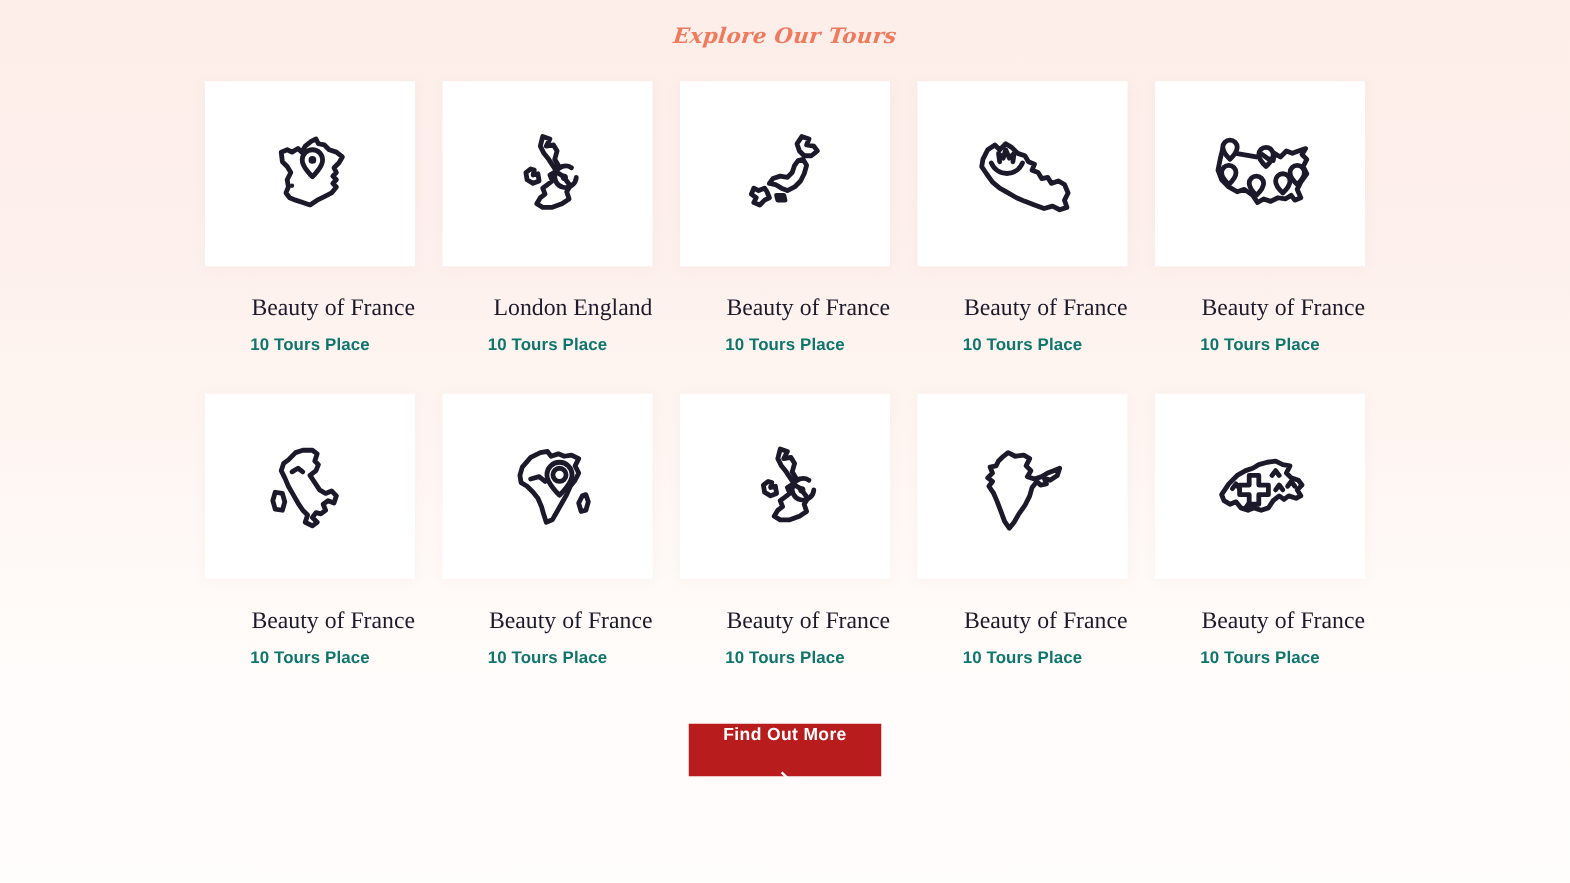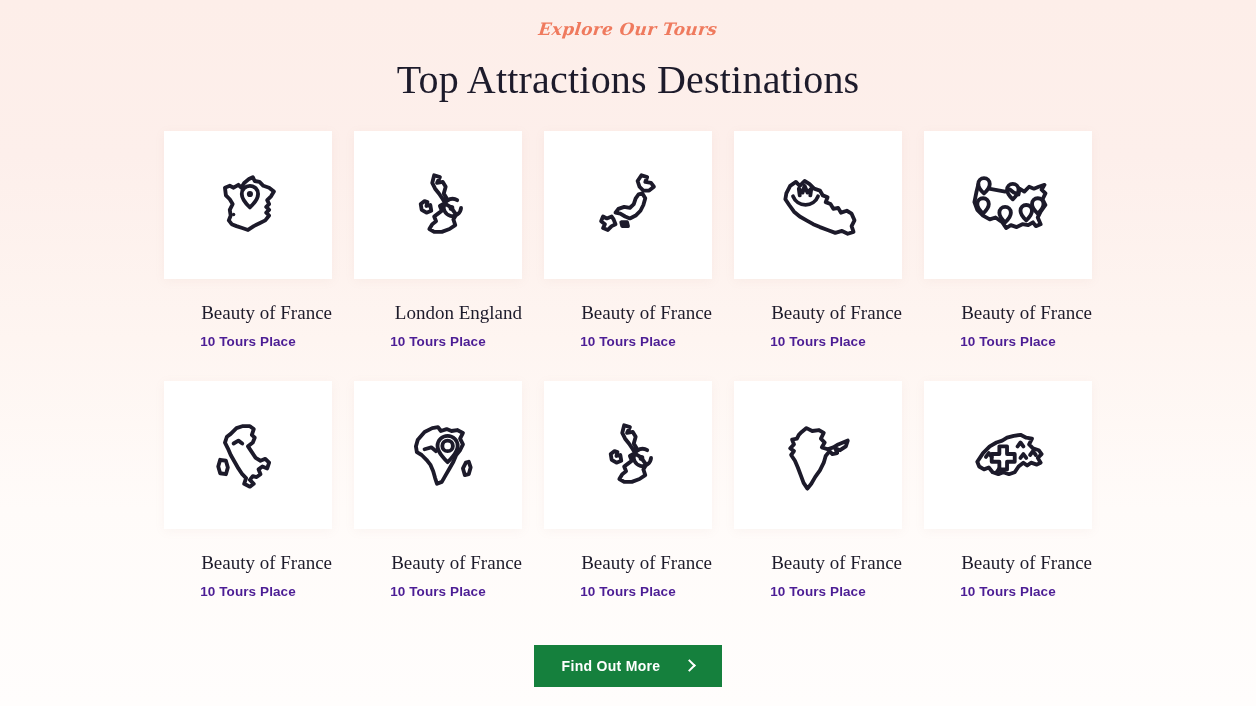--- a/index.html
+++ b/index.html
@@ -92,47 +92,48 @@
     line-height: 24px;
     margin-top: 22px;
     white-space: nowrap;
   }
 
   .card-sub {
     display: block;
     text-align: center;
     font-size: 13.5px;
     font-weight: bold;
-    color: #4c1d95;
+    color: #0f766e;
     line-height: 18px;
     margin-top: 8px;
     letter-spacing: 0.1px;
   }
 
   
   .cta-wrap {
     display: flex;
     justify-content: center;
     margin-top: 14px;
   }
 
   .cta {
-    background: #15803d;
+    background: #b91c1c;
     color: #ffffff;
     border: none;
     height: 42px;
     padding: 0 28px;
     display: inline-flex;
     align-items: center;
     gap: 25px;
     font-size: 14px;
     font-weight: bold;
     letter-spacing: 0.3px;
     cursor: pointer;
     font-family: "Liberation Sans", sans-serif;
+    flex-direction: column;
   }
 
   .cta .chev {
     display: inline-block;
     width: 9px;
     height: 9px;
     border-top: 2px solid #fff;
     border-right: 2px solid #fff;
     transform: rotate(45deg);
     margin-bottom: 1px;
@@ -146,21 +147,20 @@
     stroke-linejoin: round;
   }
   .map-fill { fill: #1c1a2a; }
 </style>
 </head>
 <body>
 
 <div class="section">
 
   <div class="eyebrow">Explore Our Tours</div>
-  <h1 class="heading">Top Attractions Destinations</h1>
 
   <div class="grid">
       <div class="card">
         <div class="card-thumb">
           <svg viewBox="0 0 100 100">
      <path class="map-stroke" d="M26 32 L31 30 L35 32 L40 29 L43 32 L46 27 L51 23 L55 21 L57 25 L62 26 L66 30 L72 32 L77 36 L74 41 L70 45 L72 49 L69 52 L72 55 L69 58 L72 61 L68 66 L62 69 L56 72 L50 76 L44 74 L38 72 L33 70 L30 66 L32 61 L31 55 L34 49 L31 44 L27 40 Z"></path>
      <path class="map-stroke" d="M52 30 a8.5 8.5 0 0 1 8.5 8.5 c0 6-8.5 14-8.5 14 s-8.5-8-8.5-14 A8.5 8.5 0 0 1 52 30 Z"></path>
      <circle class="map-fill" cx="52" cy="38.5" r="3.2"></circle>
      <circle class="map-fill" cx="35" cy="60" r="1.8"></circle>
    </svg>

